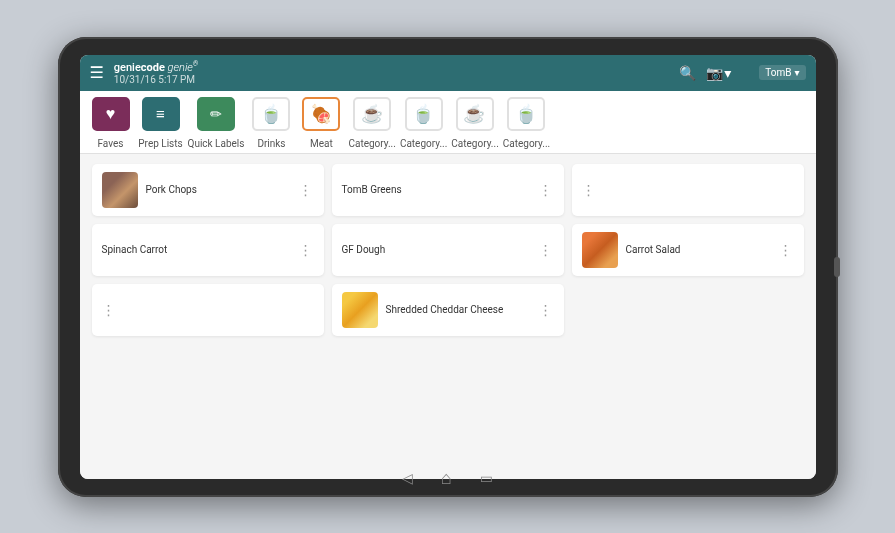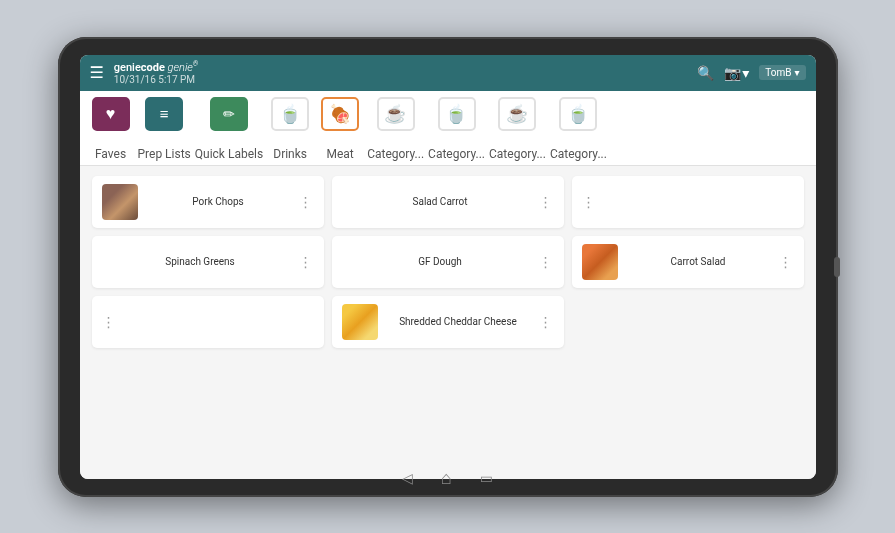--- a/index.html
+++ b/index.html
@@ -88,20 +88,21 @@
     .user-badge {
       background: rgba(255,255,255,0.15);
       color: white;
       font-size: 10px;
       padding: 2px 6px;
       border-radius: 3px;
       cursor: pointer;
       display: flex;
       align-items: center;
       gap: 3px;
+      margin-left: 18px;
     }
 
     
     .category-bar {
       background: white;
       display: flex;
       align-items: flex-end;
       padding: 6px 8px 0;
       gap: 4px;
       flex-shrink: 0;
@@ -124,23 +125,23 @@
       height: 34px;
       border: 2px solid #e0e0e0;
       border-radius: 5px;
       display: flex;
       align-items: center;
       justify-content: center;
       background: white;
       font-size: 18px;
     }
     .cat-label {
-      font-size: 12px;
+      font-size: 10px;
       color: #555;
-      margin-top: 16px;
+      margin-top: 7px;
       text-align: center;
       white-space: nowrap;
     }
     
     .cat-item:nth-child(1) .cat-icon-box { background: #7b2d5a; border-color: #7b2d5a; }
     .cat-item:nth-child(2) .cat-icon-box { background: #2d6d72; border-color: #2d6d72; }
     .cat-item:nth-child(3) .cat-icon-box { background: #3d8a5c; border-color: #3d8a5c; }
 
     
     .content {
@@ -155,22 +156,21 @@
     }
 
     .food-card {
       background: white;
       border-radius: 5px;
       display: flex;
       align-items: center;
       padding: 8px 10px;
       box-shadow: 0 1px 3px rgba(0,0,0,0.08);
       min-height: 44px;
-      gap: 0;
-      text-align: center;
+      gap: 8px;
     }
     .food-card-img {
       width: 36px;
       height: 36px;
       border-radius: 4px;
       flex-shrink: 0;
       overflow: hidden;
     }
     .food-card-name {
       flex: 1;
@@ -323,30 +323,30 @@
 
       <div class="food-card">
         <div class="food-card-img">
           <div class="img-pork"></div>
         </div>
         <span class="food-card-name">Pork Chops</span>
         <span class="food-card-menu">⋮</span>
       </div>
 
       <div class="food-card">
-        <span class="food-card-name">Salad Carrot</span>
-        <span class="food-card-menu">⋮</span>
-      </div>
-
-      <div class="food-card">
-        <span class="food-card-menu">⋮</span>
-      </div>
-
-      <div class="food-card">
-        <span class="food-card-name">Spinach Greens</span>
+        <span class="food-card-name">TomB Greens</span>
+        <span class="food-card-menu">⋮</span>
+      </div>
+
+      <div class="food-card">
+        <span class="food-card-menu">⋮</span>
+      </div>
+
+      <div class="food-card">
+        <span class="food-card-name">Spinach Carrot</span>
         <span class="food-card-menu">⋮</span>
       </div>
 
       <div class="food-card">
         <span class="food-card-name">GF Dough</span>
         <span class="food-card-menu">⋮</span>
       </div>
 
       <div class="food-card">
         <div class="food-card-img">

